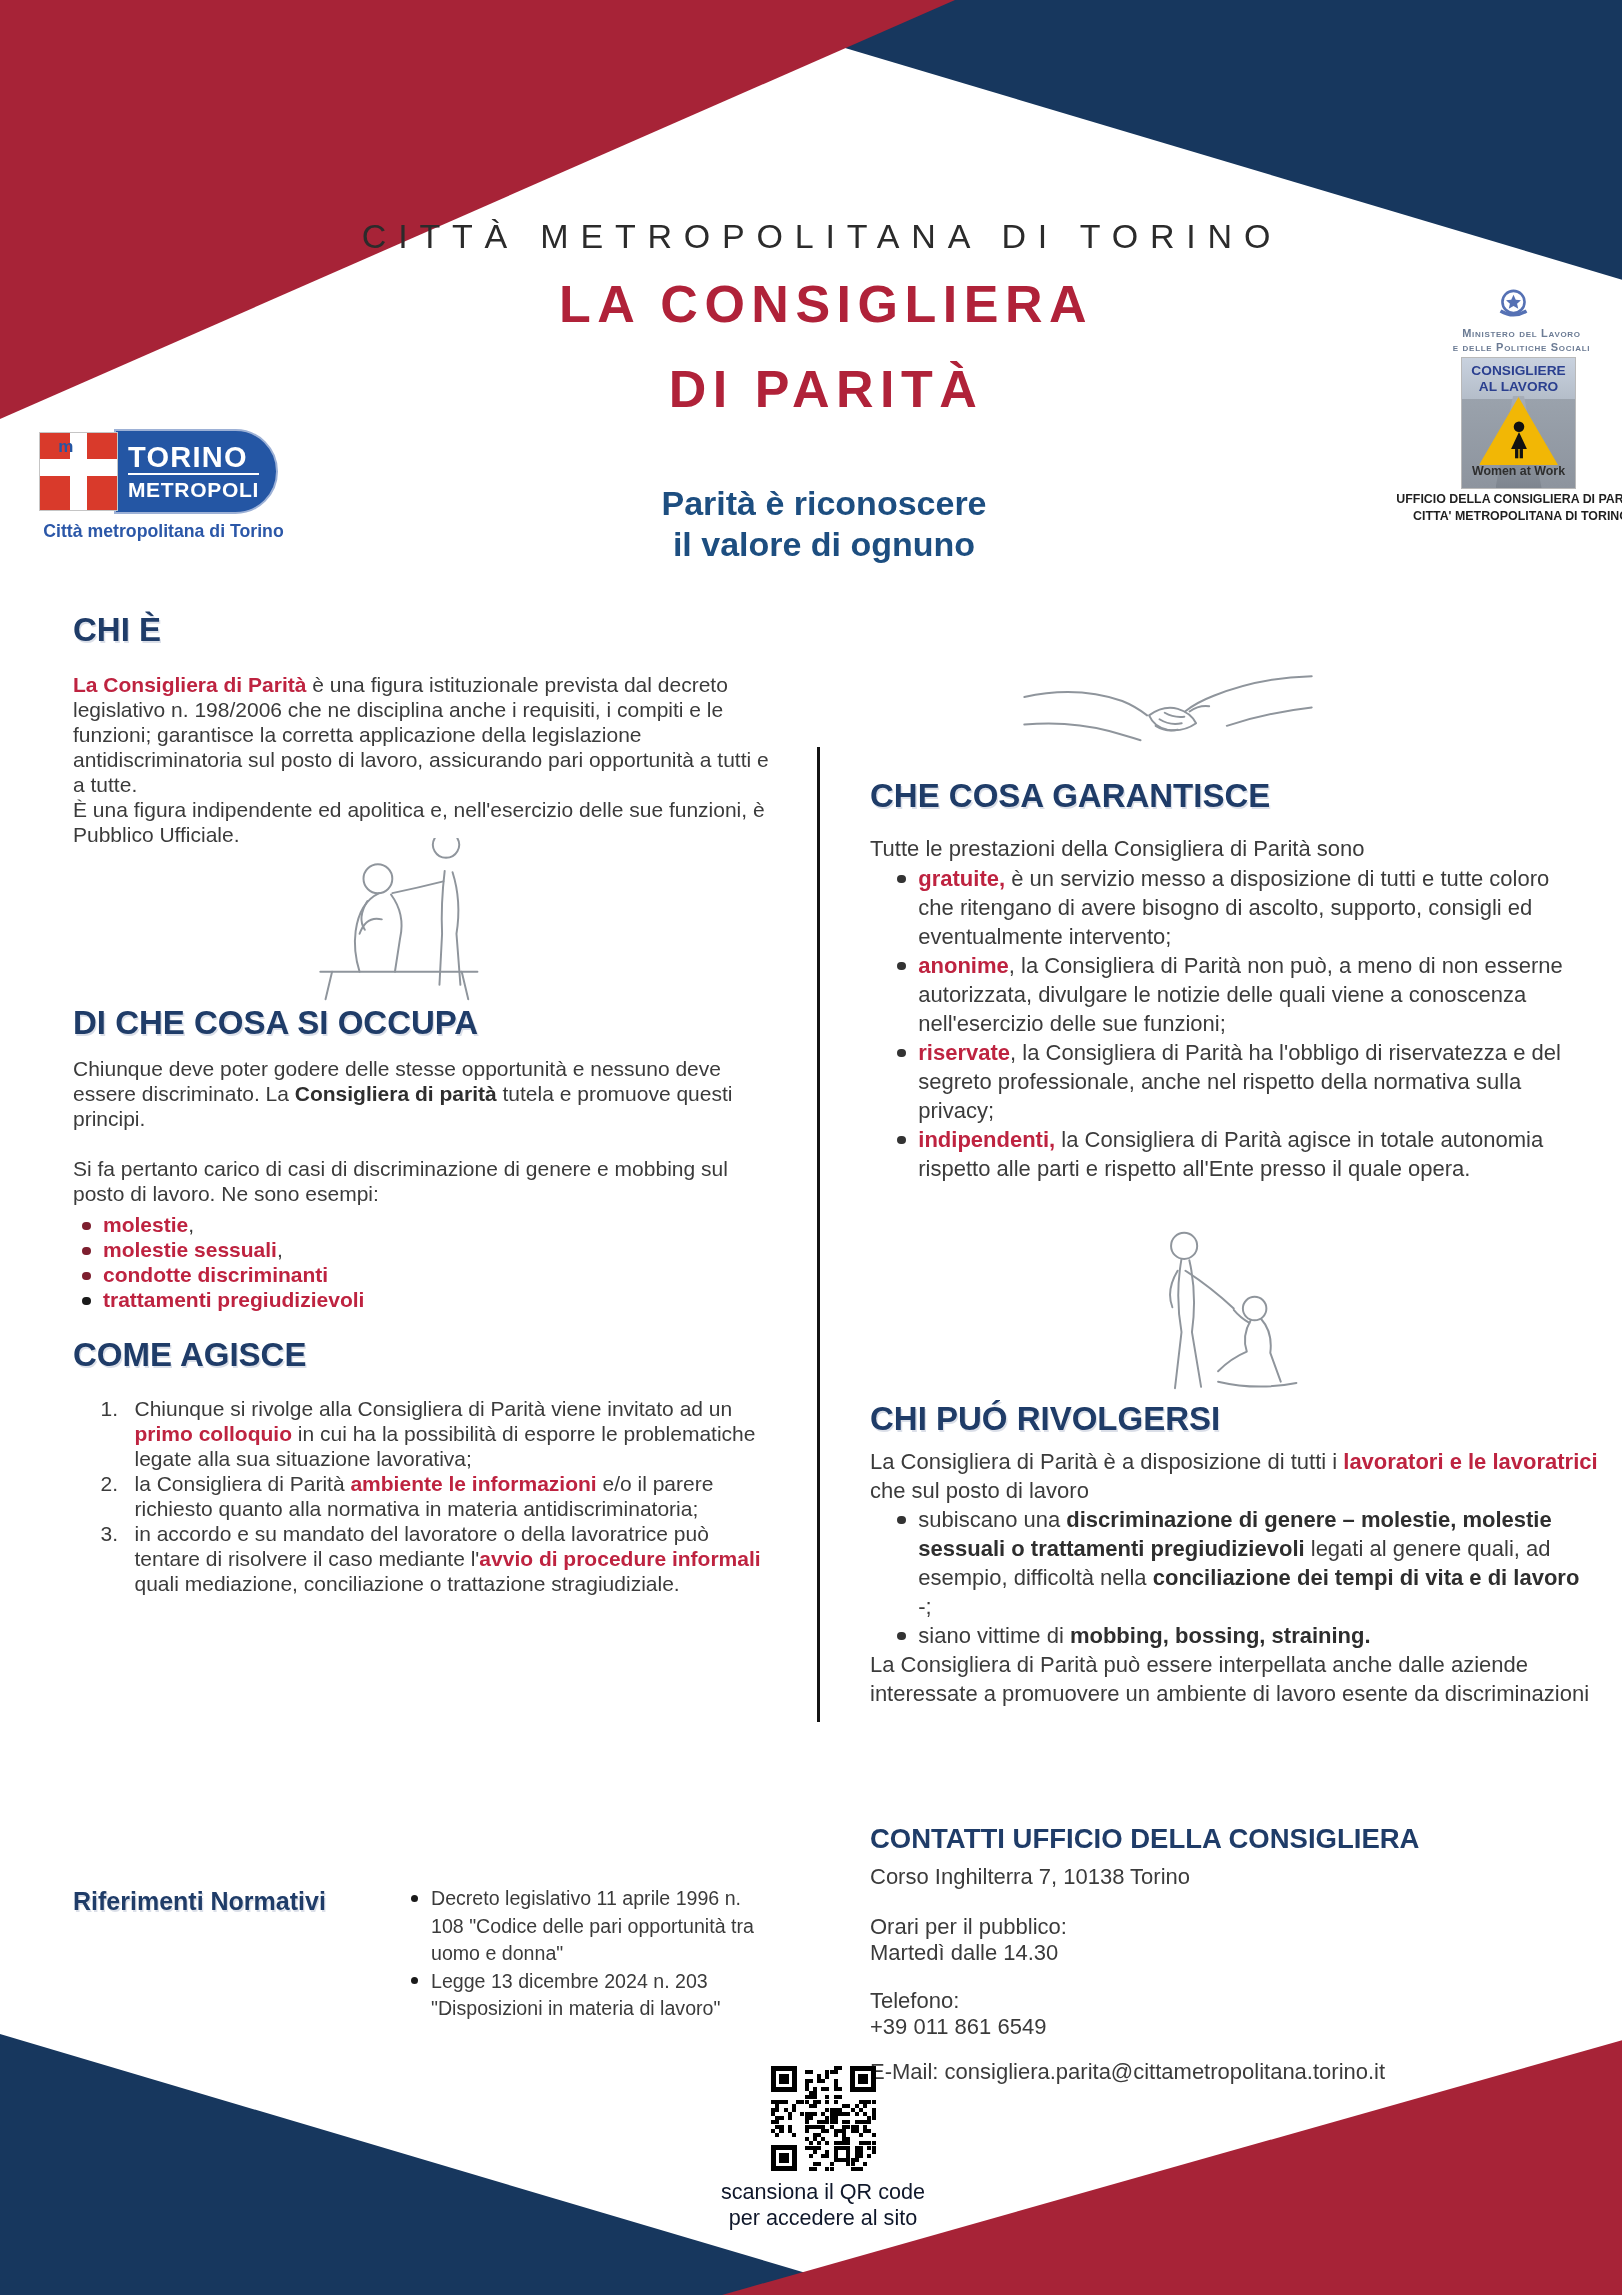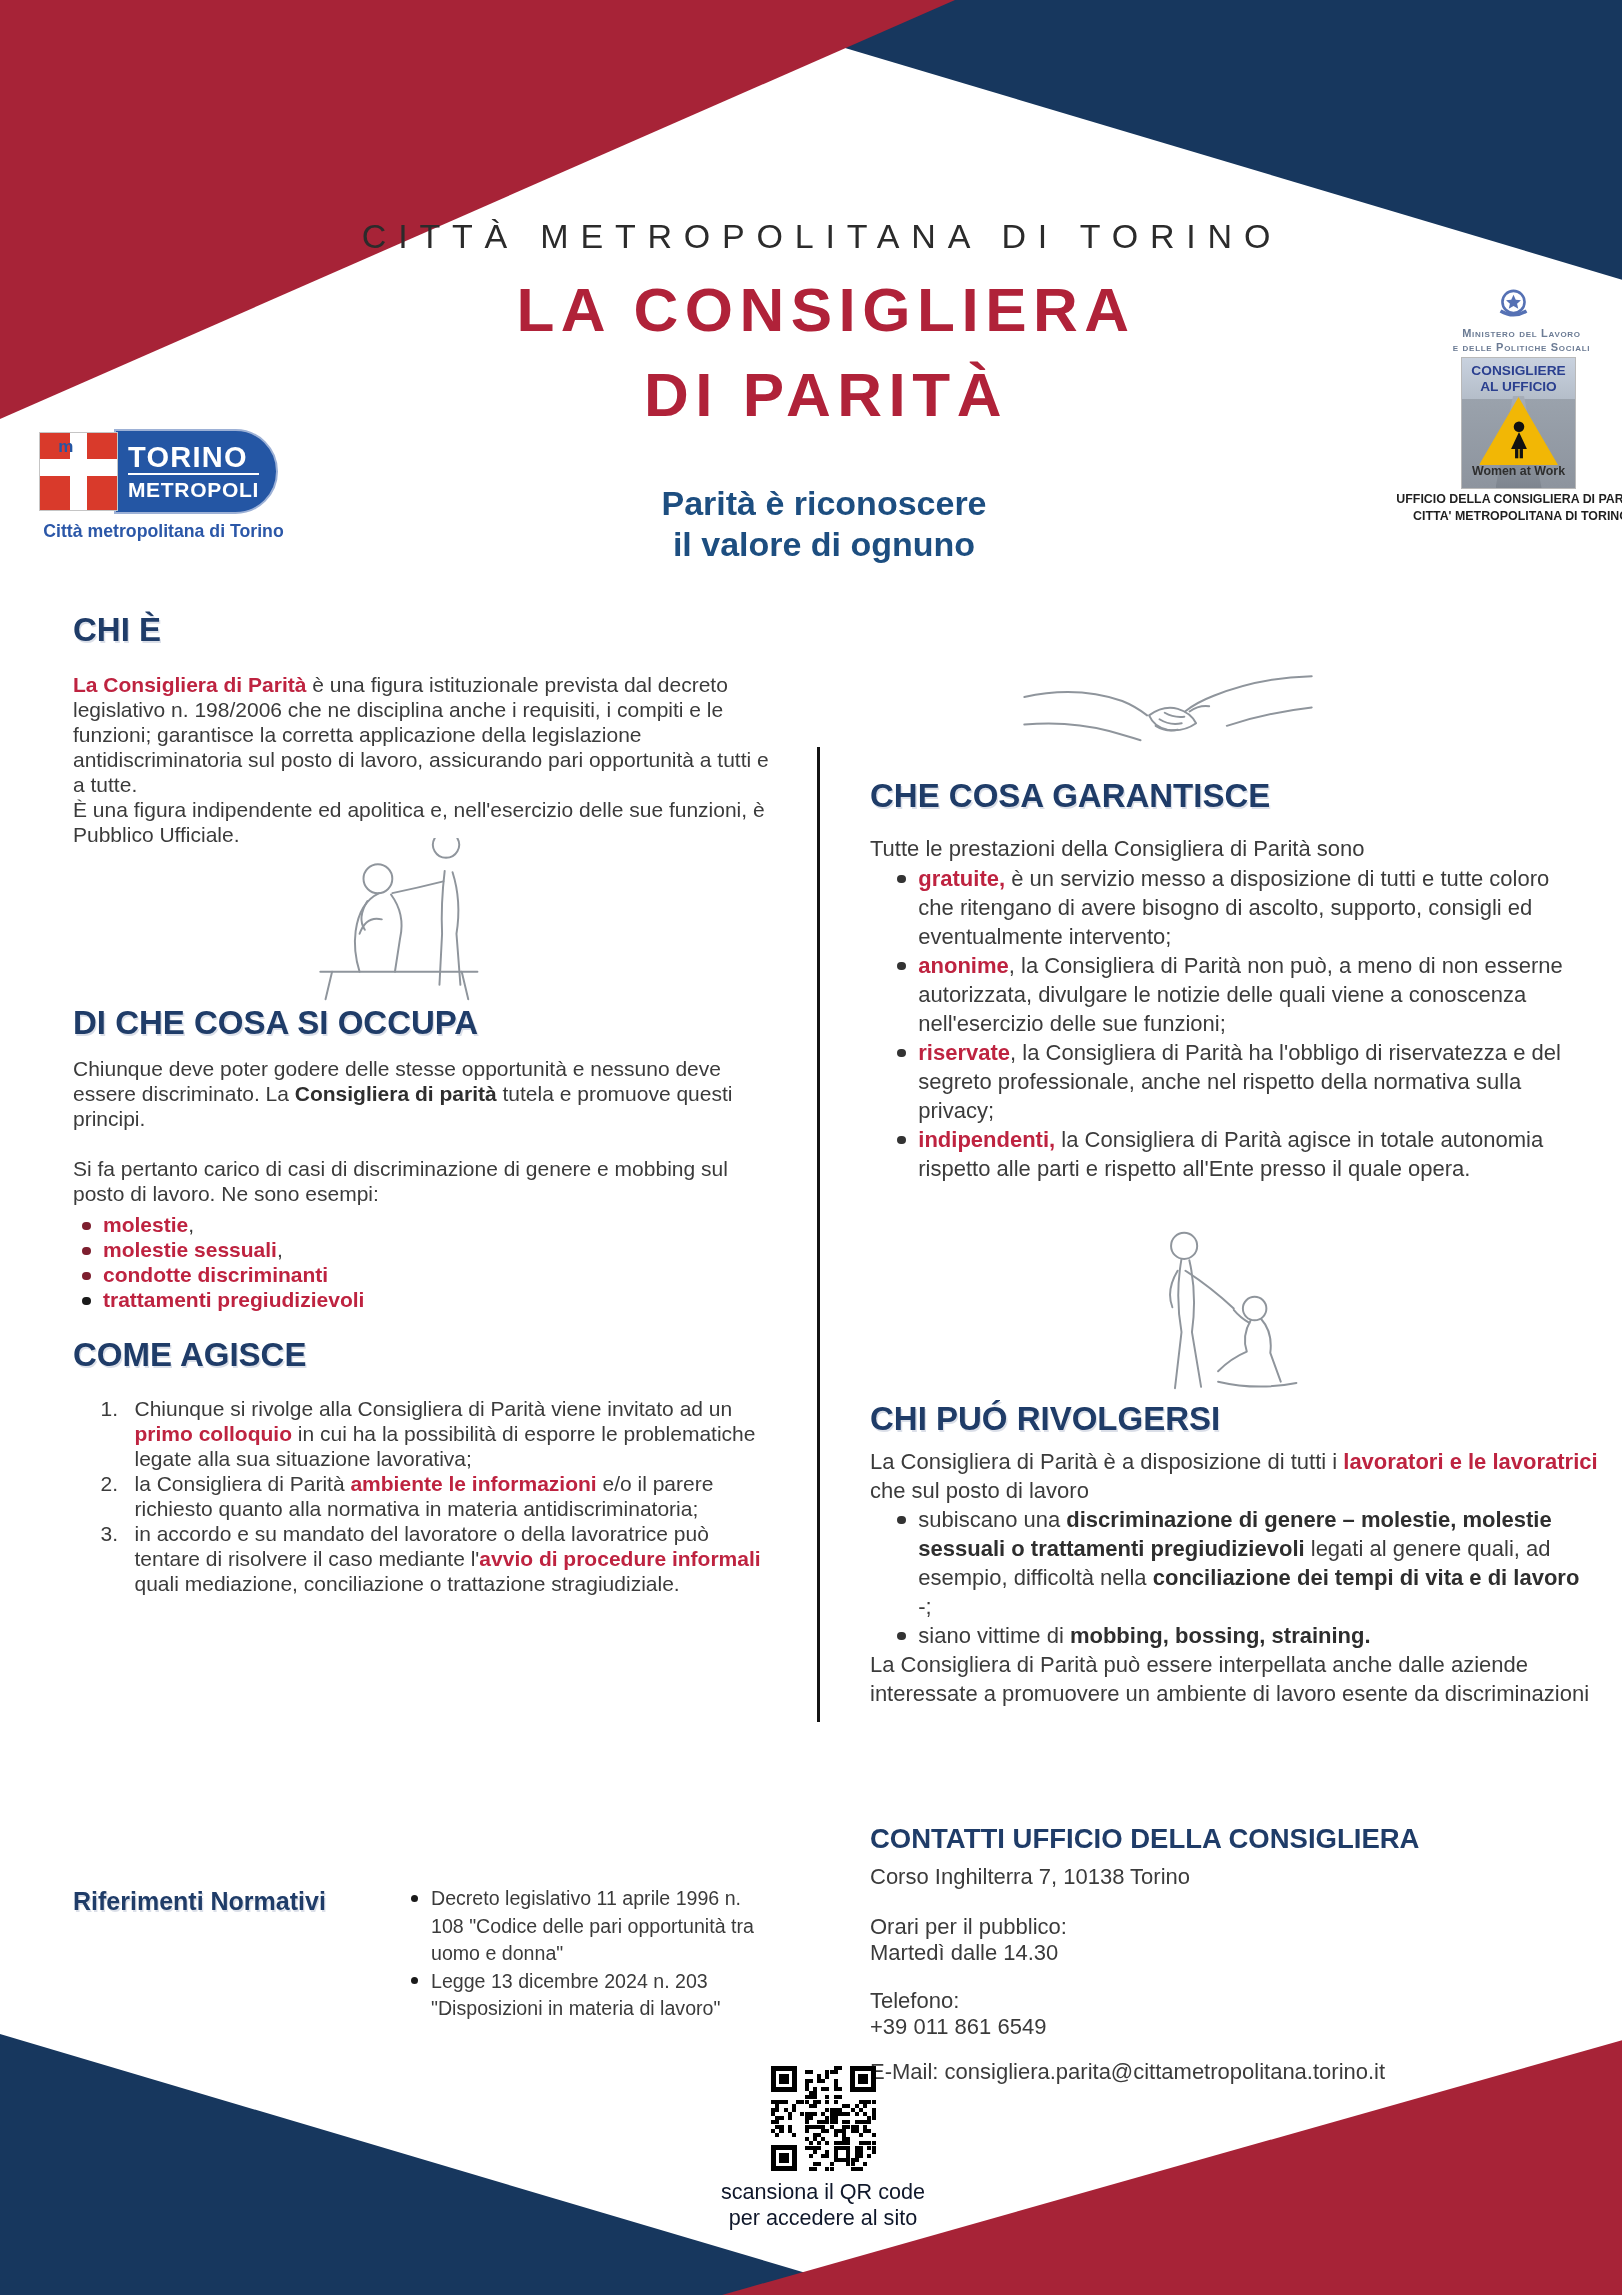--- a/index.html
+++ b/index.html
@@ -7,21 +7,21 @@
         font-family:"Liberation Sans","DejaVu Sans",sans-serif;color:#3b3b3b;}
   
   .tri{position:absolute;left:0;top:0;width:1623px;height:2295px;pointer-events:none;}
   .tri-navy-top {background:#17375e;clip-path:polygon(684px 0,1623px 0,1623px 280px);}
   .tri-red-top  {background:#a72337;clip-path:polygon(0 0,955px 0,0 419px);}
   .tri-navy-bot {background:#17375e;clip-path:polygon(0 2034px,880px 2295px,0 2295px);}
   .tri-red-bot  {background:#a72337;clip-path:polygon(722px 2295px,1623px 2040px,1623px 2295px);}
   
   .abs{position:absolute;}
   .kicker{font-size:34px;letter-spacing:11.8px;color:#2b2b2b;white-space:nowrap;}
-  .title{font-size:62px;font-weight:bold;letter-spacing:6.5px;color:#b02239;white-space:nowrap;}
+  .title{font-size:52px;font-weight:bold;letter-spacing:6.5px;color:#b02239;white-space:nowrap;}
   .subtitle{font-size:34px;font-weight:bold;color:#1d4e80;white-space:nowrap;}
   .center{transform:translateX(-50%);}
   h2.sec{margin:0;font-size:33px;font-weight:bold;color:#1f3c68;letter-spacing:0;
          text-shadow:1.3px 2px 0 rgba(90,110,150,.22);white-space:nowrap;}
   .body-l{font-size:21px;line-height:25px;}
   .body-r{font-size:22px;line-height:29px;}
   .red{color:#be2340;font-weight:bold;}
   .bold{font-weight:bold;color:#2e2e2e;}
   p{margin:0;}
   ul,ol{margin:0;padding:0;list-style:none;}
@@ -113,21 +113,21 @@
       <path d="M30 15 l3.5 7.5 8 .8 -6 5.4 1.8 7.9 -7.3-4.2 -7.3 4.2 1.8-7.9 -6-5.4 8-.8z" fill="#5571b4"></path>
     </svg>
   </div>
   <div class="abs min-name" style="left:1443px;top:327px;width:157px;">
     <div>Ministero del Lavoro</div>
     <div>e delle Politiche Sociali</div>
   </div>
   <div class="abs waw" style="left:1461px;top:357px;">
     <div class="road"></div>
     <div class="t1"><span>CONSIGLIERE</span><br>
-        <span>AL UFFICIO</span></div>
+        <span>AL LAVORO</span></div>
     <div class="tri-sign">
       <svg width="29" height="41" viewBox="0 0 44 62">
         <circle cx="22" cy="10" r="8" fill="#111"></circle>
         <path d="M22 18 L34 44 L10 44 Z" fill="#111"></path>
         <rect x="16" y="44" width="5" height="14" fill="#111"></rect>
         <rect x="23" y="44" width="5" height="14" fill="#111"></rect>
       </svg>
     </div>
     <div class="cap">Women at Work</div>
   </div>

